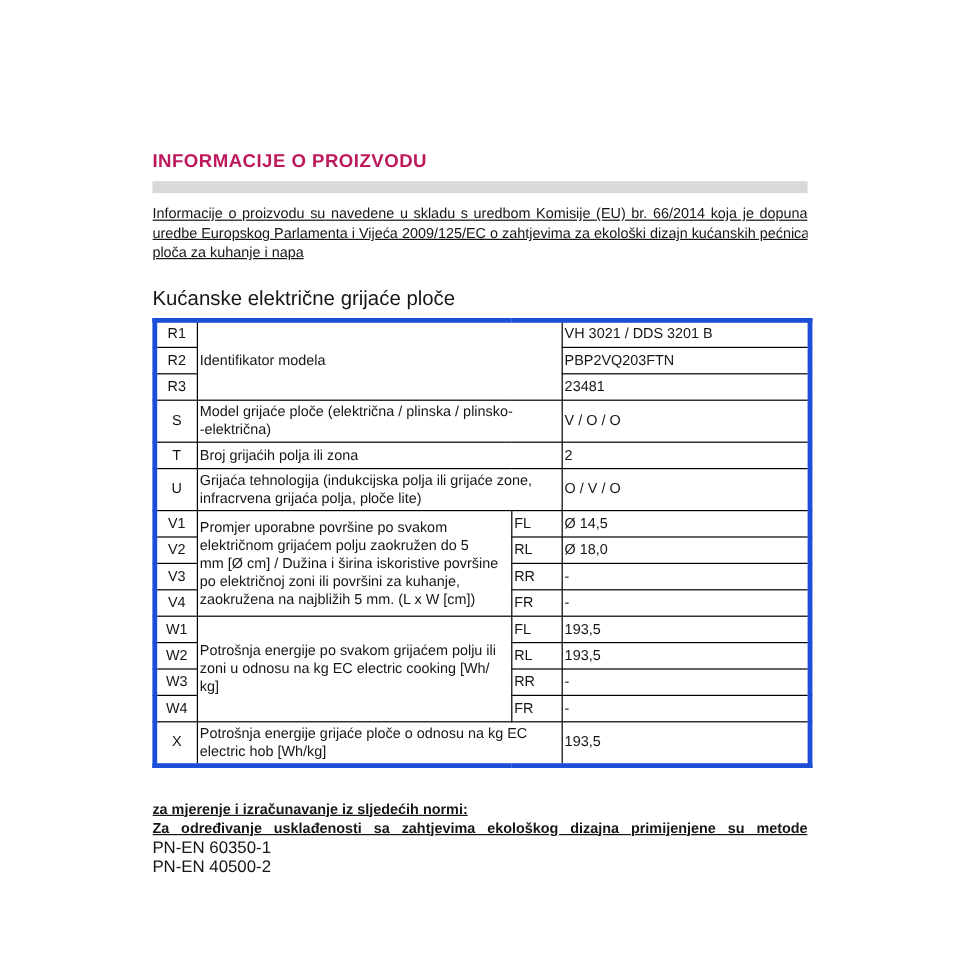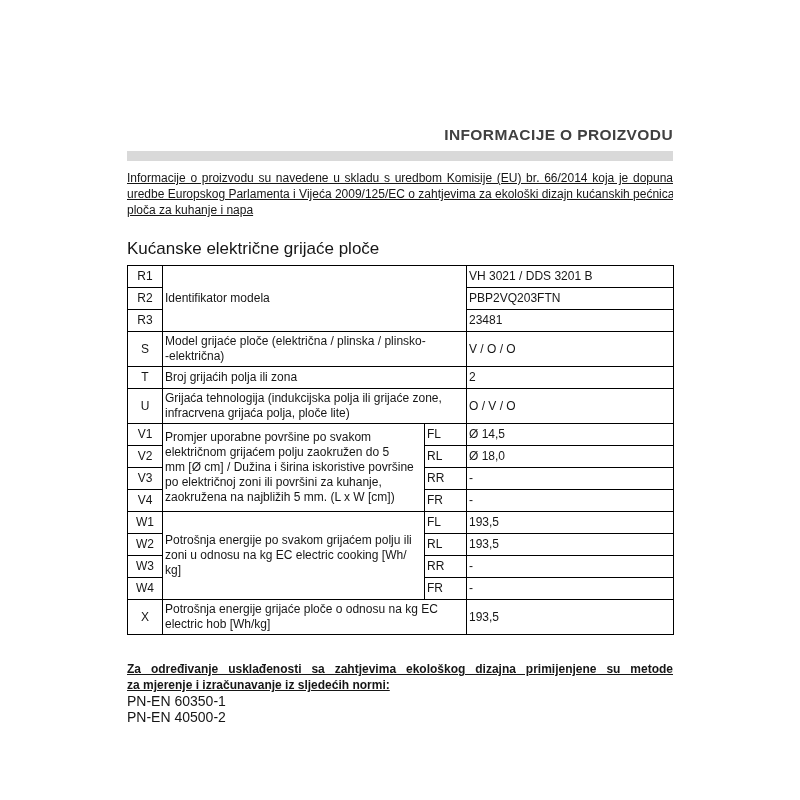--- a/index.html
+++ b/index.html
@@ -8,35 +8,35 @@
     width:800px; height:800px;
     background:#ffffff;
     font-family:"Liberation Sans", sans-serif;
     color:#161616;
     overflow:hidden;
   }
   .content { position:absolute; left:127px; top:126px; width:546px; }
 
   .doc-title {
     font-size:15.5px; font-weight:bold; letter-spacing:0.4px;
-    text-align:right; margin:0 0 7px 0; color:#404040;
+    text-align:left; margin:0 0 7px 0; color:#be185d;
   }
   .divider-bar { height:10px; background:#d9d9d9; margin:0 0 9px 0; }
 
   .para-line {
     font-size:12px; line-height:16px; white-space:nowrap;
     text-align:justify; text-align-last:justify; overflow:hidden;text-decoration:underline;
   }
   .para-line.no-stretch { text-align:center; text-align-last:left; }
 
   .table-caption { font-size:17px; margin-top:21px; margin-bottom:6px; }
 
   table.spec {
     border-collapse:collapse; table-layout:fixed;
-    width:546px; border:1px solid #1d4ed8;
+    width:546px; border:4px solid #1d4ed8;
   }
   table.spec td {
     border:1px solid #000;
     font-size:12px; line-height:15px;
     padding:2px; overflow:hidden; vertical-align:middle;
   }
   td.code { text-align:center; }
   td.desc { padding-left:7px; white-space:pre; }
   td.pos  { padding-left:8px; }
   td.val  { text-align:left; }
@@ -157,20 +157,20 @@
         <tr class="dbl">
           <td class="code">X</td>
           <td class="desc" colspan="2">Potrošnja energije grijaće ploče o odnosu na kg EC
 electric hob [Wh/kg]</td>
           <td class="val">193,5</td>
         </tr>
       </tbody>
     </table>
 
     <div class="footer">
+      <div class="para-line no-stretch">za mjerenje i izračunavanje iz sljedećih normi:</div>
       <div class="para-line">Za određivanje usklađenosti sa zahtjevima ekološkog dizajna primijenjene su metode</div>
-      <div class="para-line no-stretch">za mjerenje i izračunavanje iz sljedećih normi:</div>
       <div class="norm">PN-EN 60350-1</div>
       <div class="norm">PN-EN 40500-2</div>
     </div>
 
   </div>
 </div>
 
 </body></html>

